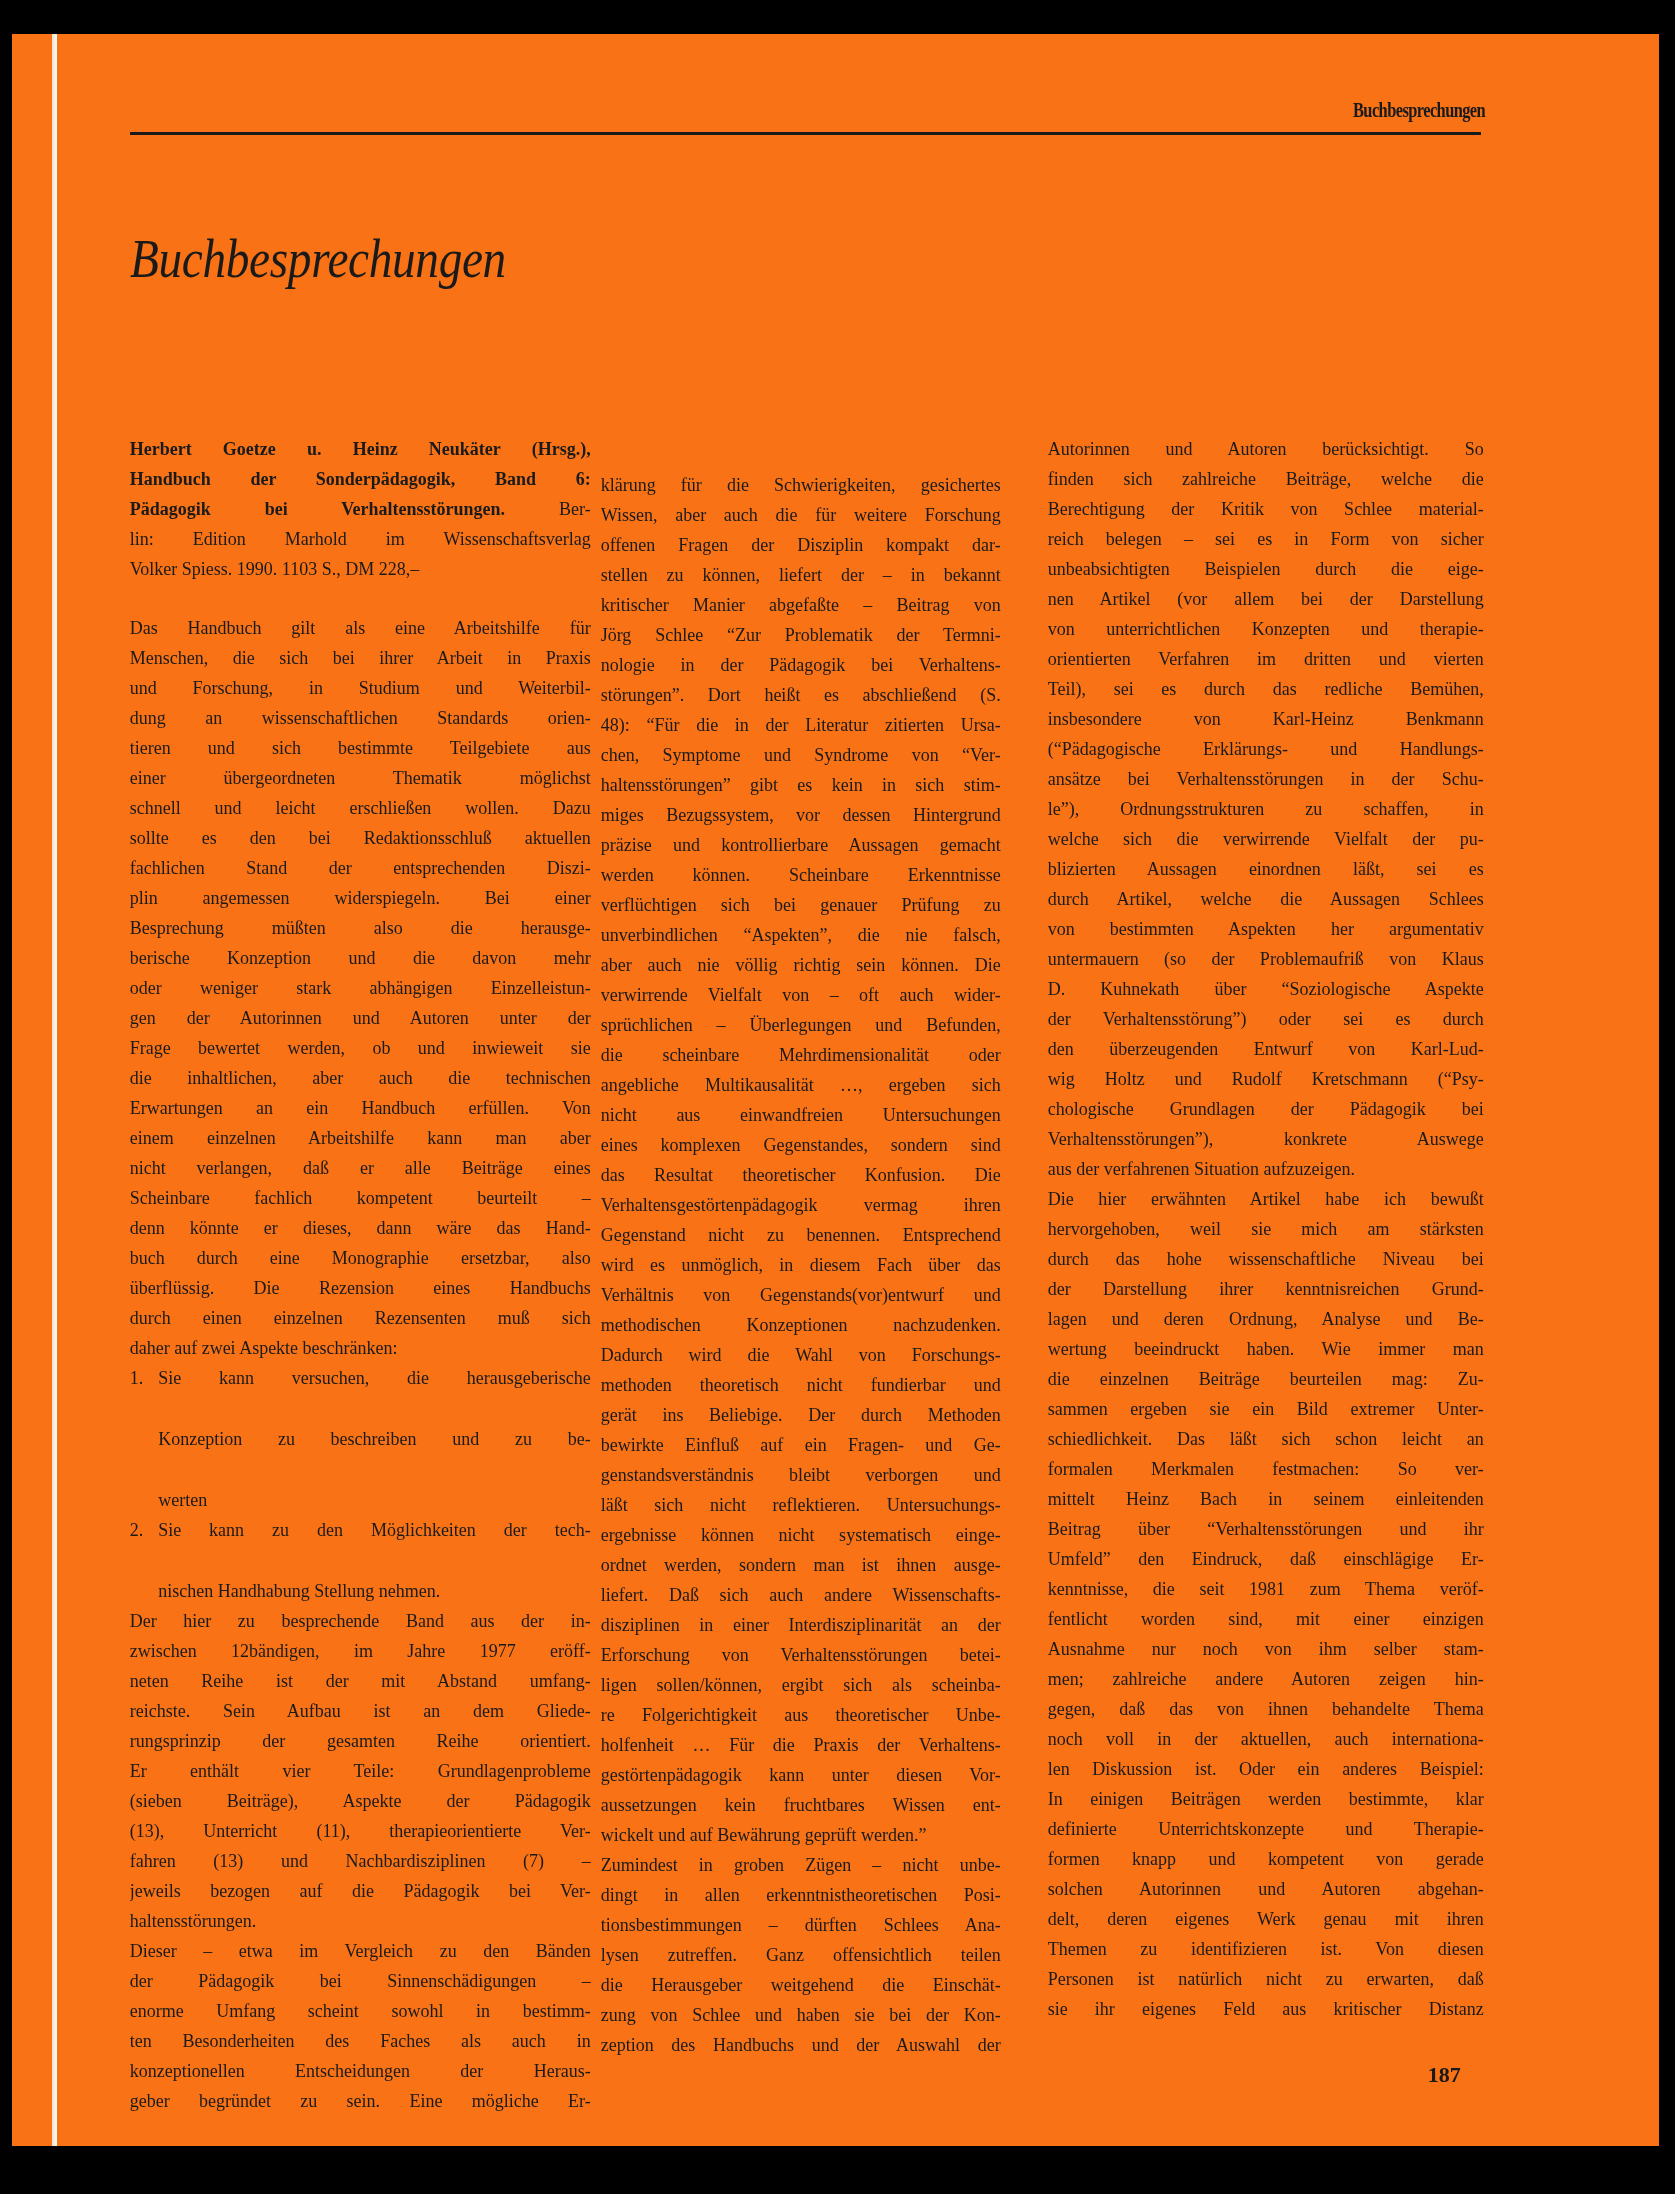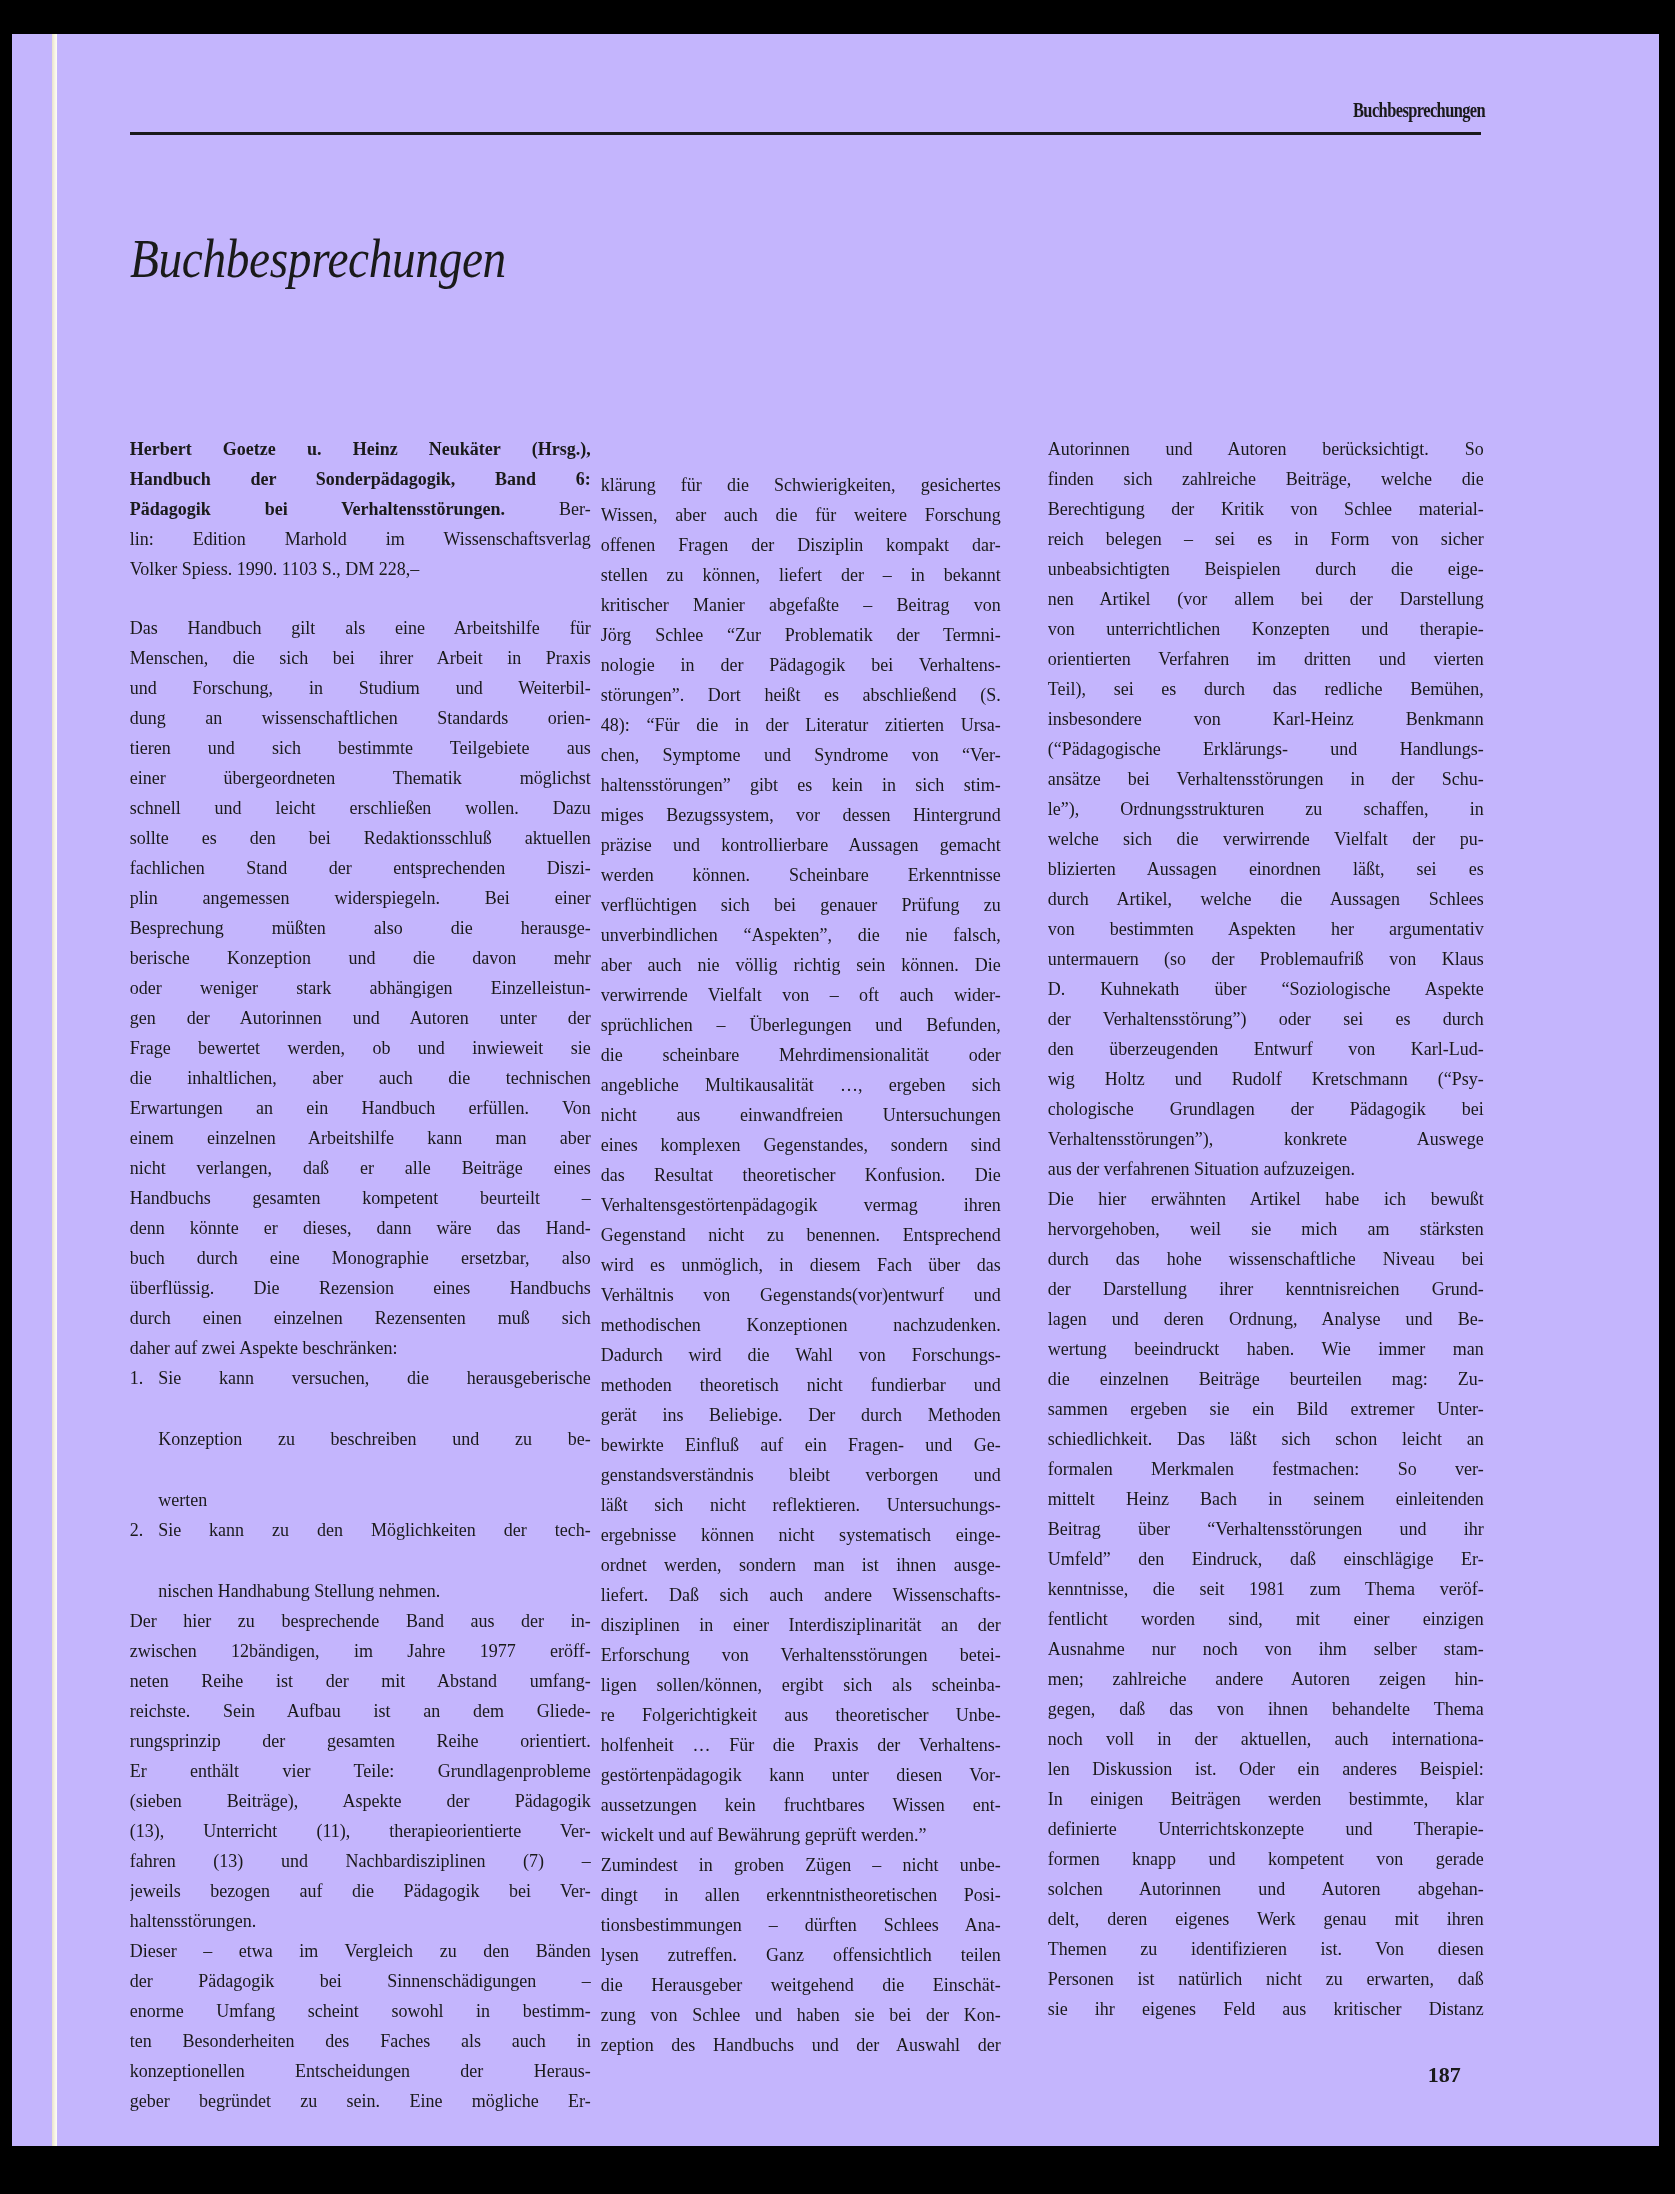--- a/index.html
+++ b/index.html
@@ -1,18 +1,18 @@
 <!DOCTYPE html>
 <html style="font-size:13.4px"><head>
 <meta charset="utf-8">
 <style>
   html, body { margin:0; padding:0; }
   body { width:1676px; height:2194px; background:#000; position:relative; overflow:hidden;
          font-family:"Liberation Serif", "DejaVu Serif", serif; color:#1a1a1a; }
-  .page { position:absolute; left:11.7px; top:34px; width:1647px; height:2112px; background:#c4b5fd; }
+  .page { position:absolute; left:11.7px; top:34px; width:1647px; height:2112px; background:#f97316; }
   .spine { position:absolute; left:40px; top:0; width:5px; height:100%; background:linear-gradient(to right,#e8e2cc,#f5f1e2,#fefdf6); }
   .running-head { position:absolute; right:174px; top:65px; font-size:20px; font-weight:bold;
                   letter-spacing:-0.7px; transform:scaleX(0.82); transform-origin:right center; }
   .rule { position:absolute; left:118px; top:98px; width:1351px; height:3.4px; background:#1a1a1a; }
   .title { position:absolute; left:118px; top:193px; font-size:55px; font-style:italic;
            transform:scaleX(0.86); transform-origin:left center; letter-spacing:-0.4px; }
   .col { position:absolute; top:400px; font-size:18px; line-height:30px; text-align:justify; }
   .col1 { left:118px; width:461px; }
   .col2 { left:589px; width:400px;margin-top:36px; }
   .col3 { left:1036px; width:436px; }
@@ -62,21 +62,21 @@
         <span class="line">plin angemessen widerspiegeln. Bei einer</span>
         <span class="line">Besprechung müßten also die herausge-</span>
         <span class="line">berische Konzeption und die davon mehr</span>
         <span class="line">oder weniger stark abhängigen Einzelleistun-</span>
         <span class="line">gen der Autorinnen und Autoren unter der</span>
         <span class="line">Frage bewertet werden, ob und inwieweit sie</span>
         <span class="line">die inhaltlichen, aber auch die technischen</span>
         <span class="line">Erwartungen an ein Handbuch erfüllen. Von</span>
         <span class="line">einem einzelnen Arbeitshilfe kann man aber</span>
         <span class="line">nicht verlangen, daß er alle Beiträge eines</span>
-        <span class="line">Handbuchs gesamten kompetent beurteilt –</span>
+        <span class="line">Scheinbare fachlich kompetent beurteilt –</span>
         <span class="line">denn könnte er dieses, dann wäre das Hand-</span>
         <span class="line">buch durch eine Monographie ersetzbar, also</span>
         <span class="line">überflüssig. Die Rezension eines Handbuchs</span>
         <span class="line">durch einen einzelnen Rezensenten muß sich</span>
         <span class="line last">daher auf zwei Aspekte beschränken:</span>
       </div>
     <div id="c1list">
         <span class="li"><span class="num">1.</span><span class="t">Sie kann versuchen, die herausgeberische</span></span>
         <span class="li cont"><span class="t">Konzeption zu beschreiben und zu be-</span></span>
         <span class="li cont lastl"><span class="t">werten</span></span>

